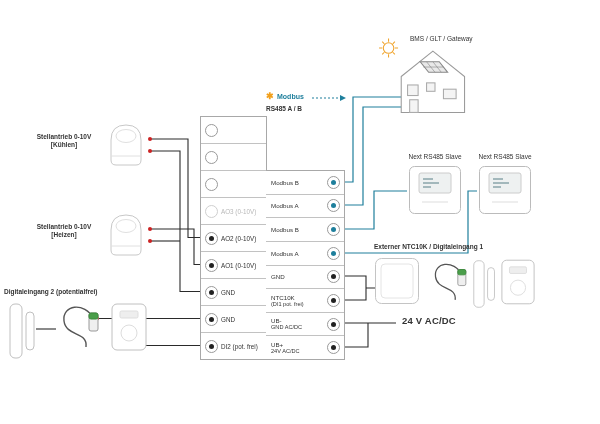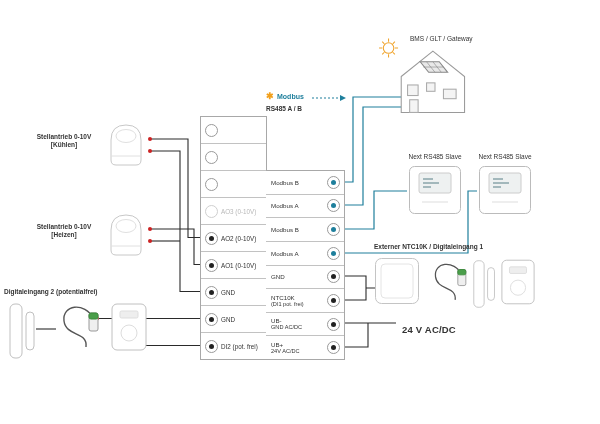--- a/index.html
+++ b/index.html
@@ -306,15 +306,15 @@
   <div class="lbl bold" style="left:4px;top:288px">Digitaleingang 2 (potentialfrei)</div>
 
   <span class="lbl modbus-star" style="left:266px;top:91px">✱</span>
   <span class="lbl lbl-modbus" style="left:277px;top:93px">Modbus</span>
   <span class="lbl bold" style="left:266px;top:105px">RS485 A / B</span>
   <span class="lbl" style="left:410px;top:35px">BMS / GLT / Gateway</span>
 
   <div class="lbl center" style="left:395px;top:153px;width:80px">Next RS485 Slave</div>
   <div class="lbl center" style="left:465px;top:153px;width:80px">Next RS485 Slave</div>
   <div class="lbl bold" style="left:374px;top:243px">Externer NTC10K / Digitaleingang 1</div>
-  <div class="lbl lbl-power" style="left:402px;top:324px">24 V AC/DC</div>
+  <div class="lbl lbl-power" style="left:402px;top:315px">24 V AC/DC</div>
 
 </div>
 
 </body></html>

